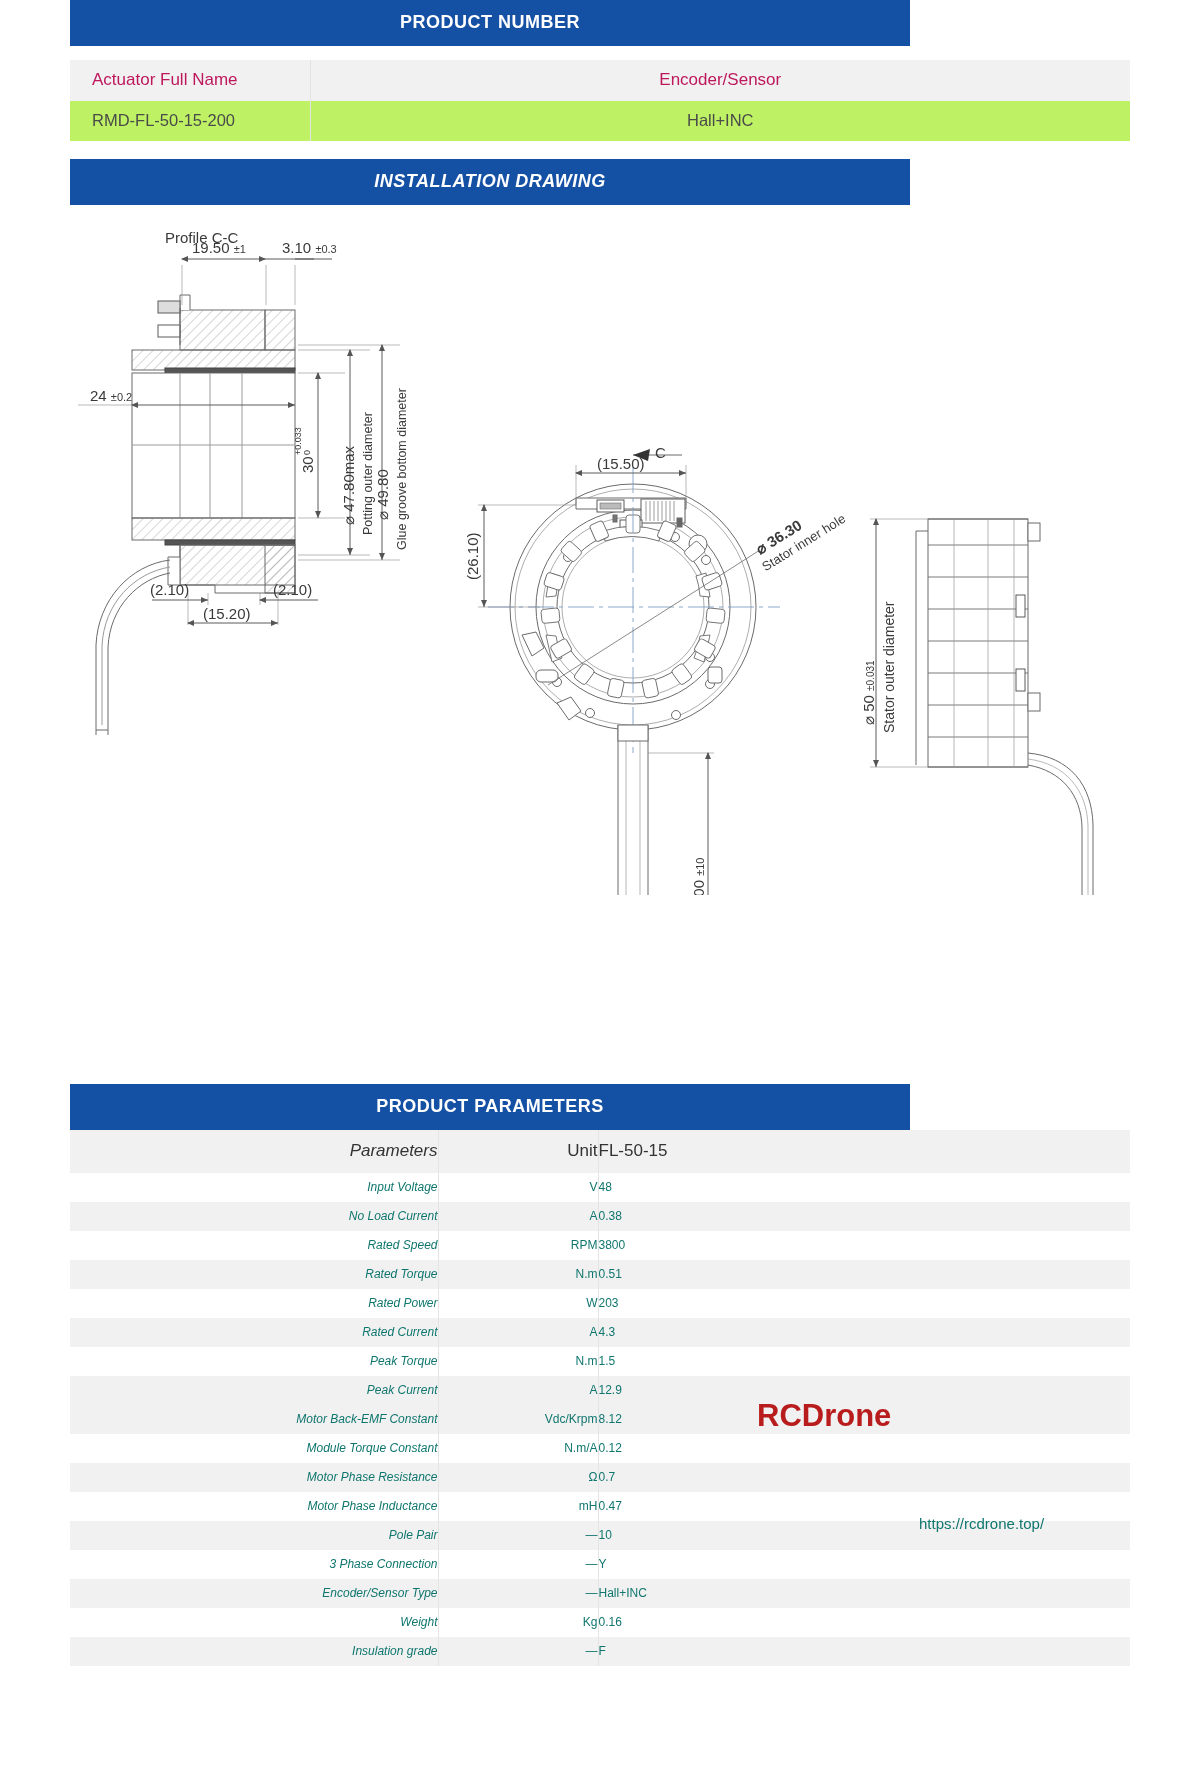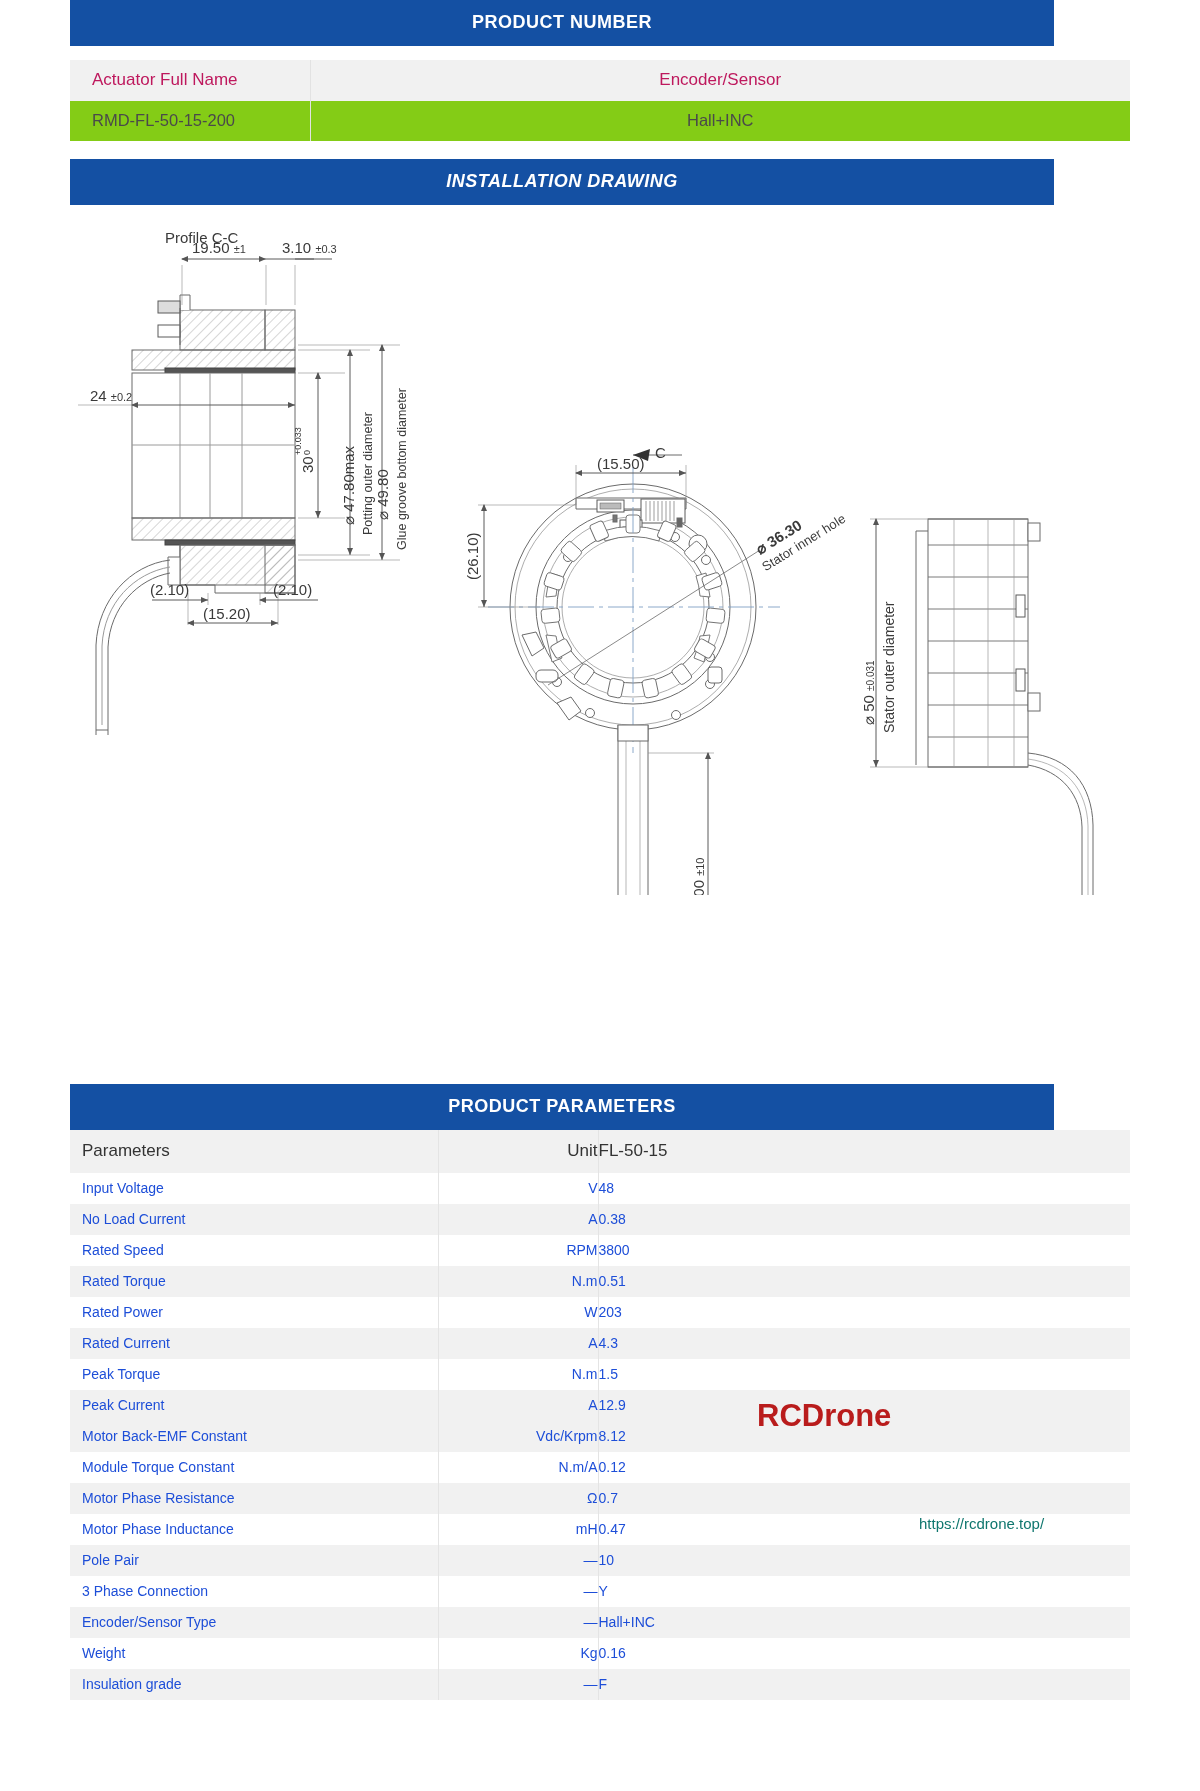--- a/index.html
+++ b/index.html
@@ -16,58 +16,58 @@
 
   
   .banner{
     background:#1450a3;
     color:#ffffff;
     text-align:center;
     font-weight:bold;
     letter-spacing:.5px;
     font-size:18px;
     padding:12px 0 13px 0;
-    width:984px;
+    width:840px;
   }
   .banner.second{ margin-top:18px;font-style:italic; }
 
   
   .pn-table{ width:1060px; border-collapse:collapse; margin-top:14px; }
   .pn-table td{
     font-size:16.5px;
     padding:10px 0 11px 0;
     border:none;
     color:#3f3f3f;
   }
   .pn-head td{ background:#f1f1f1; font-size:17px; color:#be185d; }
-  .pn-body td{ background:#84cc16; color:#4a4a4a; }
+  .pn-body td{ background:#bef264; color:#4a4a4a; }
   .pn-c1{ width:240px; padding-left:22px !important; text-align:left; border-right:1px solid #e2e2e2 !important; }
   .pn-c2{ text-align:center; }
 
   
   .drawing-wrap{
     width:1060px; height:879px;
     position:relative;
     background:#ffffff;
     overflow:hidden;
   }
   .drawing-wrap svg{ position:absolute; left:0; top:0; }
 
   
   .pp-table{ width:1060px; border-collapse:collapse; }
   .pp-table td{
-    font-size:14px;
+    font-size:12px;
     padding:7px 0 8px 0;
-    color:#1d4ed8;
+    color:#0f766e;
     border:none;
   }
   .pp-table tr.hdr td{ font-size:17px; color:#333; background:#f1f1f1; padding:11px 0 12px 0; }
   .pp-table tr.odd td{ background:#ffffff; }
   .pp-table tr.even td{ background:#f1f1f1; }
-  .c-param{ width:368px; padding-left:12px !important; text-align:left; border-right:1px solid #e4e4e4 !important; }
+  .c-param{ width:368px; padding-left:12px !important; text-align:right; border-right:1px solid #e4e4e4 !important;font-style:italic; }
   .c-unit{ width:160px; text-align:right; border-right:1px solid #e4e4e4 !important; }
   .c-val{ text-align:left; }
 
   
   .wm{
     position:absolute;
     color:#c9c9c9;
     font-weight:bold;
     pointer-events:none;
     user-select:none;

